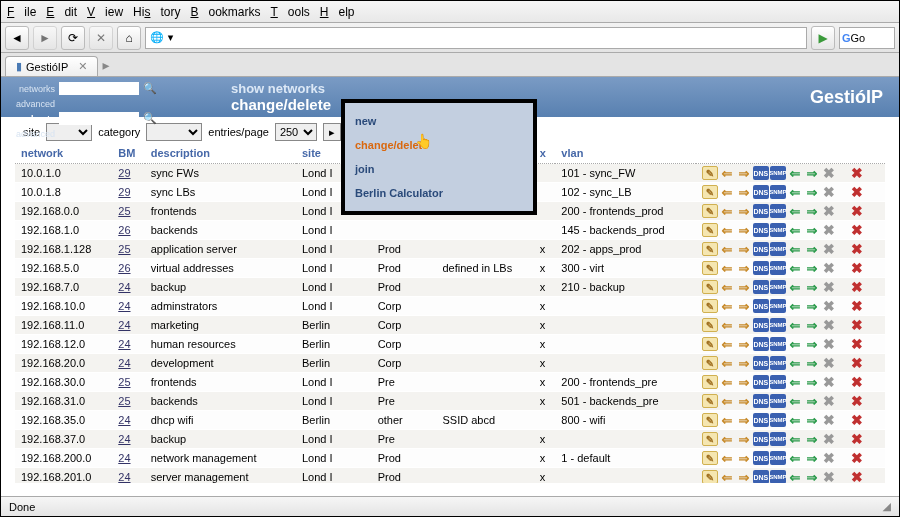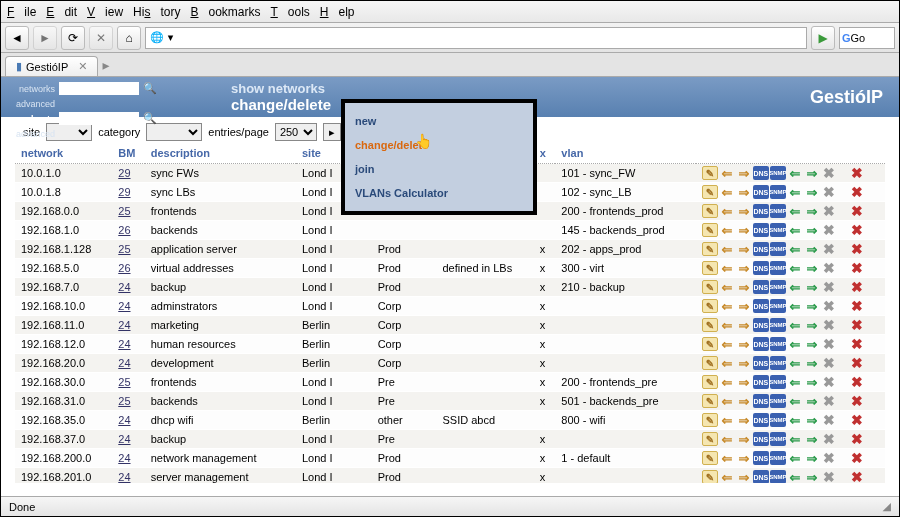--- a/index.html
+++ b/index.html
@@ -120,21 +120,21 @@
       <div class="t1">show networks</div>
       <div class="t2">change/delete</div>
     </div>
     <div class="logo">GestióIP</div>
   </div>
 
   <div class="dropdown">
     <div class="item">new</div>
     <div class="item sel">change/delete</div>
     <div class="item">join</div>
-    <div class="item">VLANs Calculator</div>
+    <div class="item">Berlin Calculator</div>
     <span class="cursor">👆</span>
   </div>
 
   <div class="filterbar">
     <span>site</span>
     <select style="width:46px"></select>
     <span>category</span>
     <select style="width:56px"></select>
     <span>entries/page</span>
     <select style="width:42px"><option>250</option></select>

